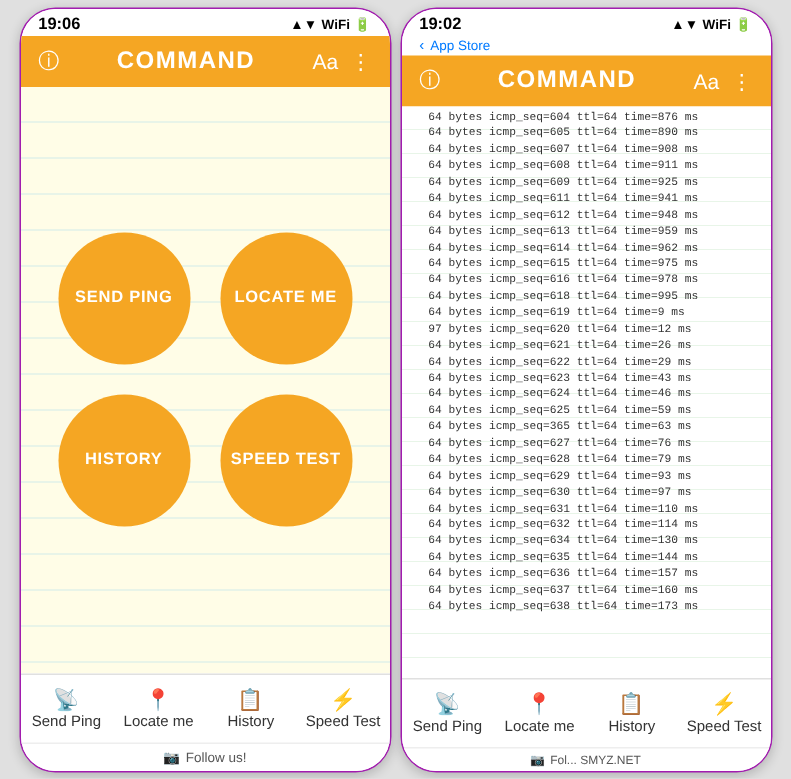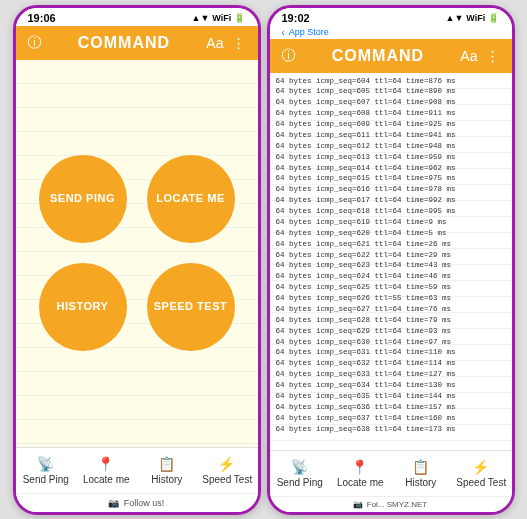--- a/index.html
+++ b/index.html
@@ -17,21 +17,21 @@
       display: flex;
       gap: 6px;
       align-items: flex-start;
     }
     .phone {
       width: 248px;
       height: 510px;
       background: white;
       border-radius: 24px;
       overflow: hidden;
-      border: 3px solid #a21caf;
+      border: 1px solid #a21caf;
       display: flex;
       flex-direction: column;
       box-shadow: 0 2px 8px rgba(0,0,0,0.2);
     }
     
     .status-bar {
       display: flex;
       justify-content: space-between;
       align-items: center;
       padding: 4px 12px 2px;
@@ -162,21 +162,21 @@
     .terminal-bg {
       flex: 1;
       background: repeating-linear-gradient(
         to bottom,
         white 0px,
         white 15px,
         #e8f5e8 15px,
         #e8f5e8 16px
       );
       overflow: hidden;
-      padding: 3px 6px;
+      padding: 3px 18px;
     }
     .smyz-footer {
       display: flex;
       align-items: center;
       justify-content: center;
       padding: 3px 4px;
       font-size: 8px;
       color: #555;
       background: white;
       gap: 3px;
@@ -274,37 +274,35 @@
         <div class="terminal-line">64 bytes icmp_seq=605 ttl=64 time=890 ms</div>
         <div class="terminal-line">64 bytes icmp_seq=607 ttl=64 time=908 ms</div>
         <div class="terminal-line">64 bytes icmp_seq=608 ttl=64 time=911 ms</div>
         <div class="terminal-line">64 bytes icmp_seq=609 ttl=64 time=925 ms</div>
         <div class="terminal-line">64 bytes icmp_seq=611 ttl=64 time=941 ms</div>
         <div class="terminal-line">64 bytes icmp_seq=612 ttl=64 time=948 ms</div>
         <div class="terminal-line">64 bytes icmp_seq=613 ttl=64 time=959 ms</div>
         <div class="terminal-line">64 bytes icmp_seq=614 ttl=64 time=962 ms</div>
         <div class="terminal-line">64 bytes icmp_seq=615 ttl=64 time=975 ms</div>
         <div class="terminal-line">64 bytes icmp_seq=616 ttl=64 time=978 ms</div>
-        <div class="terminal-line">64 bytes icmp_seq=617 ttl=64 time=992 ms</div>
         <div class="terminal-line">64 bytes icmp_seq=618 ttl=64 time=995 ms</div>
         <div class="terminal-line">64 bytes icmp_seq=619 ttl=64 time=9 ms</div>
-        <div class="terminal-line">64 bytes icmp_seq=620 ttl=64 time=5 ms</div>
+        <div class="terminal-line">97 bytes icmp_seq=620 ttl=64 time=12 ms</div>
         <div class="terminal-line">64 bytes icmp_seq=621 ttl=64 time=26 ms</div>
         <div class="terminal-line">64 bytes icmp_seq=622 ttl=64 time=29 ms</div>
         <div class="terminal-line">64 bytes icmp_seq=623 ttl=64 time=43 ms</div>
         <div class="terminal-line">64 bytes icmp_seq=624 ttl=64 time=46 ms</div>
         <div class="terminal-line">64 bytes icmp_seq=625 ttl=64 time=59 ms</div>
-        <div class="terminal-line">64 bytes icmp_seq=626 ttl=55 time=63 ms</div>
+        <div class="terminal-line">64 bytes icmp_seq=365 ttl=64 time=63 ms</div>
         <div class="terminal-line">64 bytes icmp_seq=627 ttl=64 time=76 ms</div>
         <div class="terminal-line">64 bytes icmp_seq=628 ttl=64 time=79 ms</div>
         <div class="terminal-line">64 bytes icmp_seq=629 ttl=64 time=93 ms</div>
         <div class="terminal-line">64 bytes icmp_seq=630 ttl=64 time=97 ms</div>
         <div class="terminal-line">64 bytes icmp_seq=631 ttl=64 time=110 ms</div>
         <div class="terminal-line">64 bytes icmp_seq=632 ttl=64 time=114 ms</div>
-        <div class="terminal-line">64 bytes icmp_seq=633 ttl=64 time=127 ms</div>
         <div class="terminal-line">64 bytes icmp_seq=634 ttl=64 time=130 ms</div>
         <div class="terminal-line">64 bytes icmp_seq=635 ttl=64 time=144 ms</div>
         <div class="terminal-line">64 bytes icmp_seq=636 ttl=64 time=157 ms</div>
         <div class="terminal-line">64 bytes icmp_seq=637 ttl=64 time=160 ms</div>
         <div class="terminal-line">64 bytes icmp_seq=638 ttl=64 time=173 ms</div>
       </div>
 
     <div class="bottom-nav">
       <div class="nav-item">
         <span class="nav-icon">📡</span>

